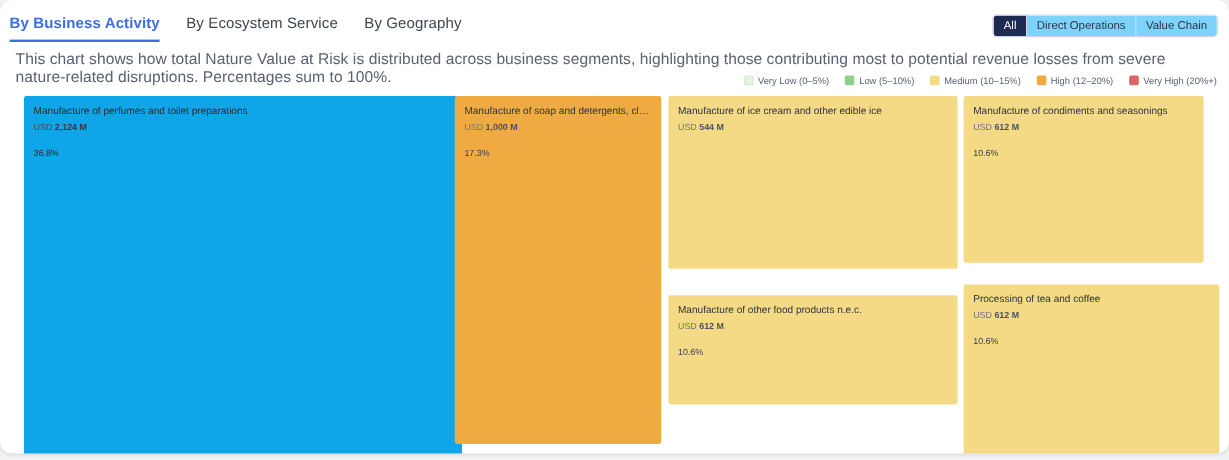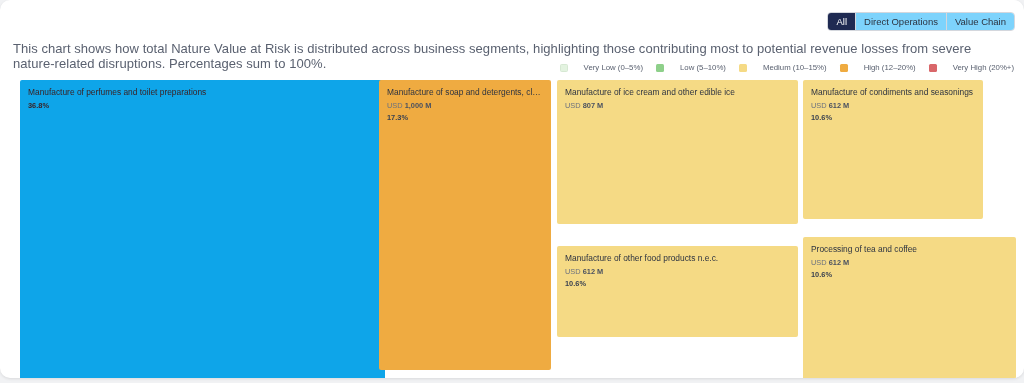--- a/index.html
+++ b/index.html
@@ -70,21 +70,21 @@
     font-size: 13px;
     color: #5a6170;
     letter-spacing: 0.05px;
   }
 
   
   .legend {
     position: absolute; right: 10px; top: 63px;
     display: flex; align-items: center; gap: 13px;
   }
-  .legend-item { display: flex; align-items: center; gap: 16px; }
+  .legend-item { display: flex; gap: 4px; }
   .legend-swatch {
     width: 8px; height: 8px; border-radius: 1.5px;
     flex: none;
   }
   .legend-label { font-size: 7.8px; color: #5a6170; white-space: nowrap; }
 
   
   .treemap {
     position: absolute; left: 8px; top: 80px;
     width: 1008px; height: 290px;
@@ -107,33 +107,44 @@
   .tile-value {
     font-size: 7.4px;
     color: #4a5160;
     margin-top: 3px;
     font-weight: bold;
   }
   .tile-value .unit { font-weight: normal; color: #6b717e; }
   .tile-pct {
     font-size: 7.4px;
     color: #3a4150;
-    margin-top: 3px;
-    font-weight: bold;
+    margin-top: 13px;
+    font-weight: normal;
   }
   .tile.dark .tile-name { color: #3a2326; }
   .tile.dark .tile-value { color: #4a2d30; }
   .tile.dark .tile-value .unit { color: #5c3c3f; }
   .tile.dark .tile-pct { color: #3a2326; }
 </style>
 </head>
 <body>
 
 <div class="card">
 
+  <div class="tabs">
+    <div class="tab active">
+      <span>By Business Activity</span>
+    </div>
+    <div class="tab">
+      <span>By Ecosystem Service</span>
+    </div>
+    <div class="tab">
+      <span>By Geography</span>
+    </div>
+  </div>
 
   <div class="segmented">
     <div class="seg-btn active">
       <span>All</span>
     </div>
     <div class="seg-btn">
       <span>Direct Operations</span>
     </div>
     <div class="seg-btn">
       <span>Value Chain</span>
@@ -163,57 +174,61 @@
       <span class="legend-swatch" style="background:#d9676a;"></span>
       <span class="legend-label">Very High (20%+)</span>
     </div>
   </div>
 
   <div class="treemap">
 
     <div class="tile dark" style="left:12px; top:0px; width:365px; height:330px; background:#0ea5e9;">
       <div class="tile-inner">
         <div class="tile-name">Manufacture of perfumes and toilet preparations</div>
+        <div class="tile-value">
+          <span class="unit">USD</span>
+          <span>2,124 M</span>
+        </div>
         <div class="tile-pct">36.8%</div>
       </div>
     </div>
 
     <div class="tile" style="left:371px; top:0px; width:172px; height:290px; background:#efab41;">
       <div class="tile-inner">
         <div class="tile-name">Manufacture of soap and detergents, clean...</div>
         <div class="tile-value">
           <span class="unit">USD</span>
           <span>1,000 M</span>
         </div>
         <div class="tile-pct">17.3%</div>
       </div>
     </div>
 
     <div class="tile" style="left:549px; top:0px; width:241px; height:144px; background:#f5da85;">
       <div class="tile-inner">
         <div class="tile-name">Manufacture of ice cream and other edible ice</div>
         <div class="tile-value">
           <span class="unit">USD</span>
-          <span>807 M</span>
+          <span>544 M</span>
         </div>
       </div>
     </div>
 
     <div class="tile" style="left:549px; top:166px; width:241px; height:91px; background:#f5da85;">
       <div class="tile-inner">
         <div class="tile-name">Manufacture of other food products n.e.c.</div>
         <div class="tile-value">
           <span class="unit">USD</span>
           <span>612 M</span>
         </div>
         <div class="tile-pct">10.6%</div>
       </div>
     </div>
 
-    <div class="tile" style="left:795px; top:0px; width:180px; height:139px; background:#f5da85;">
+    <div class="tile" style="left:795px; top:0px; width:200px; height:139px; background:#f5da85;">
       <div class="tile-inner">
         <div class="tile-name">Manufacture of condiments and seasonings</div>
         <div class="tile-value">
           <span class="unit">USD</span>
           <span>612 M</span>
         </div>
         <div class="tile-pct">10.6%</div>
       </div>
     </div>
 

